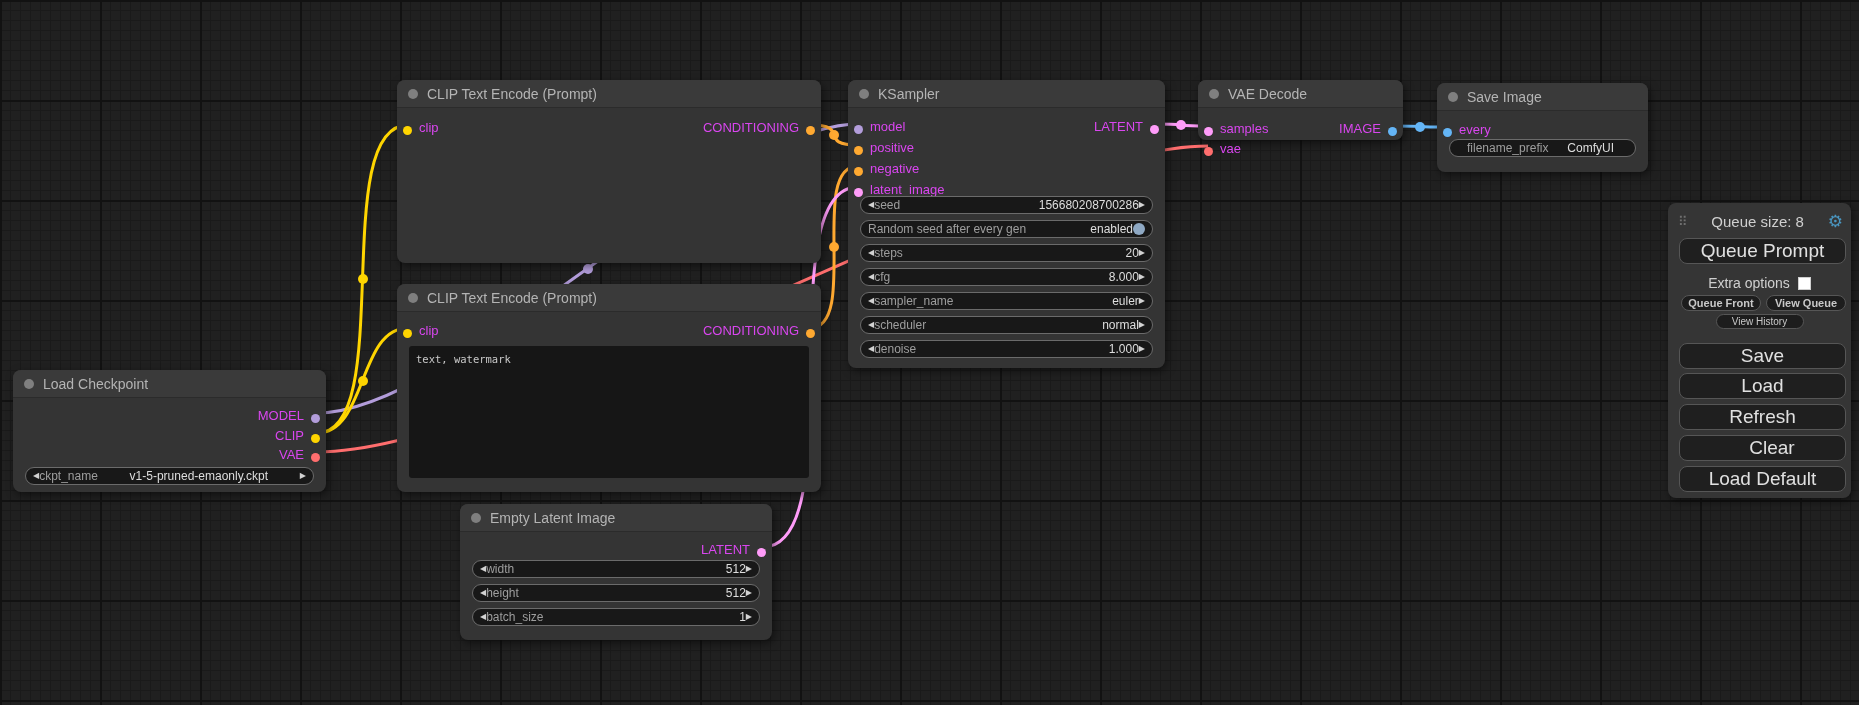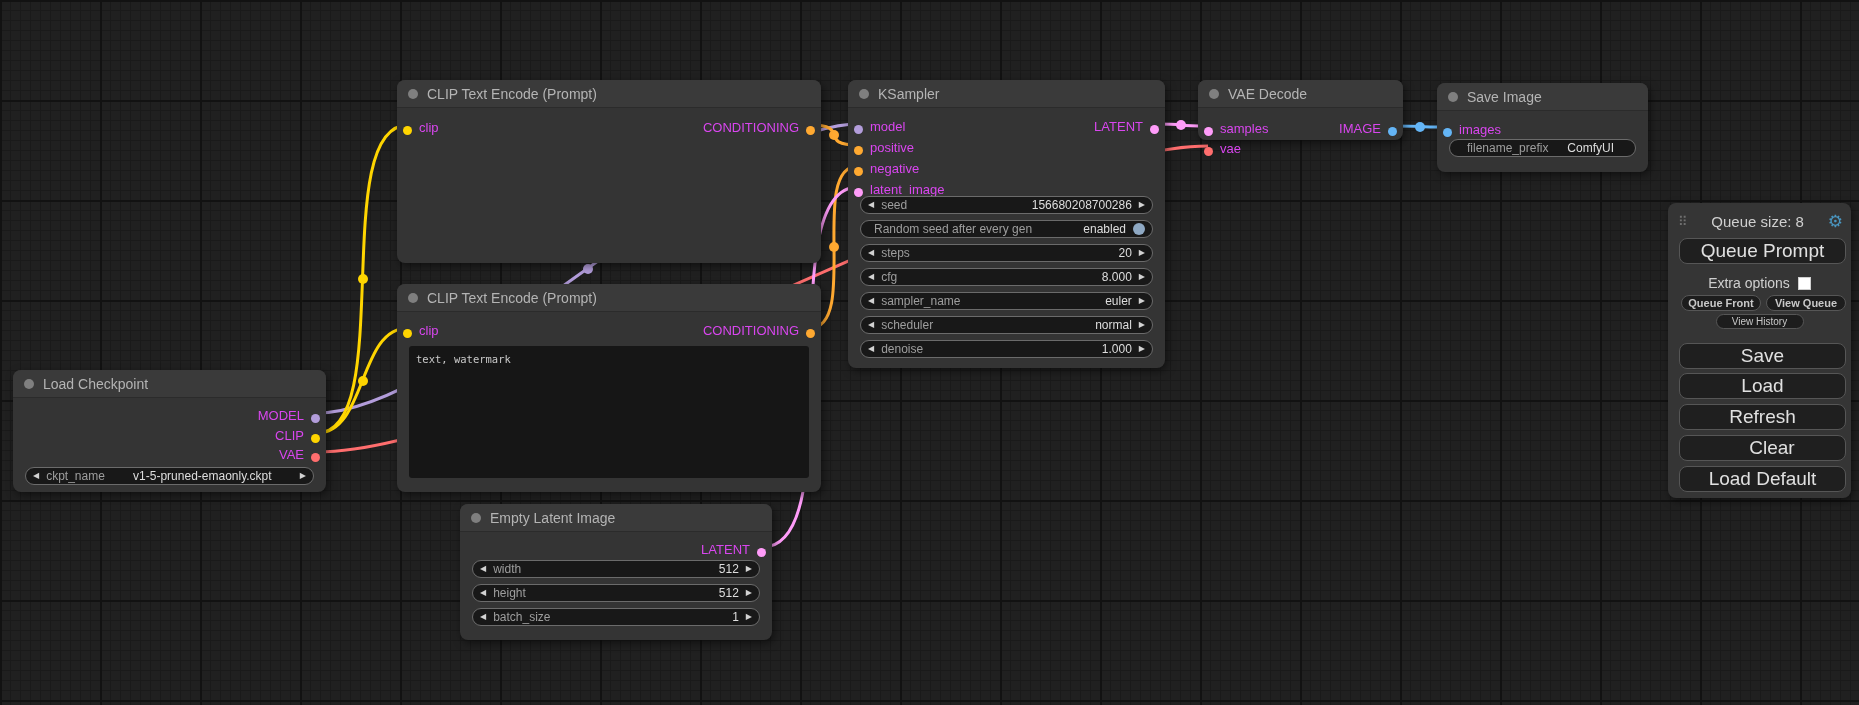--- a/index.html
+++ b/index.html
@@ -25,21 +25,21 @@
   .slot{position:absolute;display:flex;align-items:flex-end;gap:7px;height:20px;
     font-size:13px;color:#d946ef;}
   .slot.in{left:6px;}
   .slot.out{right:6px;}
   .dot{width:9px;height:9px;border-radius:50%;flex:0 0 auto;}
   .dot-model{background:#b39ddb}.dot-clip{background:#ffd500}
   .dot-vae{background:#ff6e6e}.dot-cond{background:#ffa931}
   .dot-latent{background:#ff9cf9}.dot-image{background:#64b5f6}
   .widget{position:absolute;left:12px;right:12px;height:18px;box-sizing:border-box;
     border:1px solid #6b6b6b;border-radius:10px;background:#181818;
-    display:flex;align-items:center;gap:7px;padding:0 7px;font-size:12px;}
+    display:flex;align-items:center;padding:0 7px;font-size:12px;}
   .wlabel{color:#9e9e9e;white-space:nowrap;}
   .wvalue{margin-left:auto;color:#dedede;white-space:nowrap;}
   .arrow{color:#d2d2d2;font-size:8px;flex:0 0 auto;line-height:1;}
   .toggle-dot{width:12px;height:12px;border-radius:50%;background:#8ea8c3;flex:0 0 auto;}
   .ta{position:absolute;left:12px;right:12px;background:#161616;border-radius:3px;
     color:#c9c9c9;font-family:"DejaVu Sans Mono",monospace;font-size:10.5px;
     line-height:1.55;padding:5px 7px;box-sizing:border-box;white-space:pre-wrap;
     overflow:hidden;}
   
   .qpanel{position:absolute;left:1668px;top:203px;width:183px;height:295px;
@@ -207,21 +207,21 @@
     <span>LATENT</span>
     <span class="dot dot-latent"></span>
   </div>
   <div class="widget" style="top:116px">
     <span class="arrow">◀</span>
     <span class="wlabel">seed</span>
     <span class="wvalue">156680208700286</span>
     <span class="arrow">▶</span>
   </div>
   <div class="widget" style="top:140px">
-    <span class="wlabel" style="margin-left:6px;">Random seed after every gen</span>
+    <span class="wlabel" style="">Random seed after every gen</span>
     <span class="wvalue">enabled</span>
     <span class="toggle-dot"></span>
   </div>
   <div class="widget" style="top:164px">
     <span class="arrow">◀</span>
     <span class="wlabel">steps</span>
     <span class="wvalue">20</span>
     <span class="arrow">▶</span>
   </div>
   <div class="widget" style="top:188px">
@@ -269,21 +269,21 @@
   </div>
 </div>
 
 <div class="node" style="left:1437px;top:83px;width:211px;height:89px;">
   <div class="ntitle">
     <span class="tdot"></span>
     <span>Save Image</span>
   </div>
   <div class="slot in" style="top:34px">
     <span class="dot dot-image"></span>
-    <span>images</span>
+    <span>every</span>
   </div>
   <div class="widget" style="top:56px">
     <span class="wlabel" style="margin-left:10px;">filename_prefix</span>
     <span class="wvalue" style="margin-right:14px;">ComfyUI</span>
   </div>
 </div>
 
 <div class="qpanel">
   <div class="qheader">
     <span class="qhandle">⠿</span>

